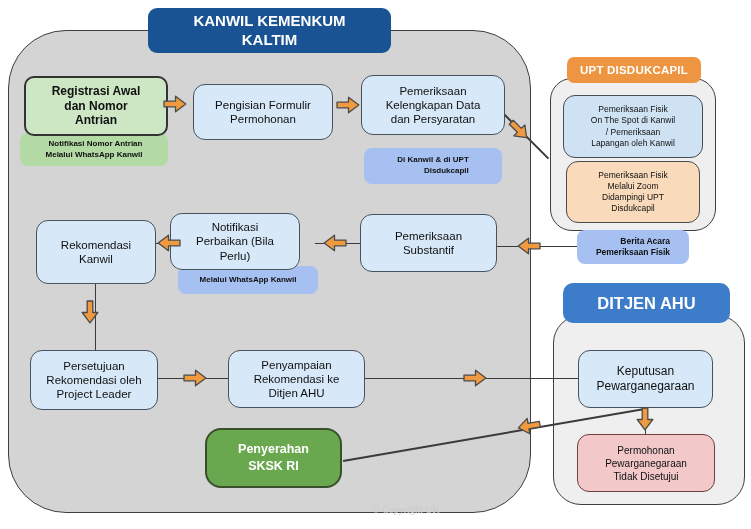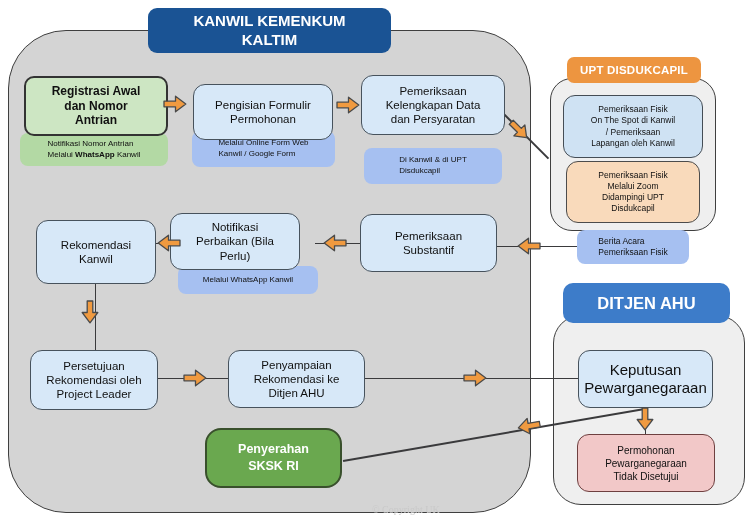--- a/index.html
+++ b/index.html
@@ -15,23 +15,23 @@
   .ahu-hdr{background:#3d7cc9;border-radius:10px;font-size:16.5px;}
   .box{position:absolute;display:flex;align-items:center;justify-content:center;text-align:center;
        white-space:pre-line;box-sizing:border-box;z-index:3;line-height:1.22;}
   .blue{background:#d7e8f8;border:1.5px solid #47525c;border-radius:12px;font-size:11.5px;}
   .blue-sm{background:#cfe2f3;border:1.5px solid #454d55;border-radius:12px;font-size:8.5px;line-height:1.32;}
   .peach{background:#f9dabb;border:1.5px solid #4c4c4c;border-radius:12px;font-size:8.5px;line-height:1.32;}
   .pink{background:#f2c8c8;border:1.5px solid #6e4040;border-radius:12px;font-size:10px;line-height:1.3;}
   .green-start{background:#cde6c3;border:2px solid #333;border-radius:10px;font-size:12px;font-weight:bold;}
   .green-final{background:#6aa84f;border:2px solid #39502c;border-radius:16px;font-size:12.5px;
                font-weight:bold;color:#fff;line-height:1.35;}
-  .note{position:absolute;display:flex;align-items:center;justify-content:center;text-align:left;
+  .note{position:absolute;display:flex;align-items:center;justify-content:center;text-align:right;
         white-space:pre-line;box-sizing:border-box;background:#a6c0f1;border-radius:8px;
-        font-size:8px;line-height:1.35;z-index:2;padding:2px 4px;}
+        font-size:8px;line-height:1.35;z-index:2;padding:2px 4px;font-weight:bold;}
   .note-green{background:#b3d9a4;}
   .ln{position:absolute;background:#3a3a3c;z-index:2;}
   .arrow{position:absolute;z-index:4;}
   .watermark{position:absolute;z-index:5;font-size:10px;color:#c9c9c9;font-family:"Liberation Serif",serif;}
 </style>
 </head>
 <body>
 
 <div class="stage">
 
@@ -55,22 +55,20 @@
   <div class="hdr ahu-hdr" style="left:563px;top:283px;width:167px;height:40px;">DITJEN AHU</div>
 
   <div class="note note-green" style="left:20px;top:133px;width:148px;height:33px;">
     <span><span>Notifikasi Nomor Antrian
 Melalui</span><b> WhatsApp</b><span> Kanwil</span></span>
   </div>
   <div class="box green-start" style="left:24px;top:76px;width:144px;height:60px;">Registrasi Awal
 dan Nomor
 Antrian</div>
 
-  <div class="note" style="left:192px;top:131px;width:143px;height:36px;">Melalui Online Form Web
-Kanwil / Google Form</div>
   <div class="box blue" style="left:193px;top:64px;width:140px;height:56px;margin-top:20px;">Pengisian Formulir
 Permohonan</div>
 
   <div class="note" style="left:364px;top:131px;width:138px;height:36px;margin-top:17px;">Di Kanwil &amp; di UPT
 Disdukcapil</div>
   <div class="box blue" style="left:361px;top:75px;width:144px;height:60px;">Pemeriksaan
 Kelengkapan Data
 dan Persyaratan</div>
 
   <div class="box blue" style="left:36px;top:220px;width:120px;height:64px;">Rekomendasi
@@ -95,21 +93,21 @@
 On The Spot di Kanwil
 / Pemeriksaan
 Lapangan oleh Kanwil</div>
   <div class="box peach" style="left:566px;top:161px;width:134px;height:62px;">Pemeriksaan Fisik
 Melalui Zoom
 Didampingi UPT
 Disdukcapil</div>
   <div class="note" style="left:577px;top:230px;width:112px;height:34px;font-size:8.5px;">Berita Acara
 Pemeriksaan Fisik</div>
 
-  <div class="box blue" style="left:578px;top:350px;width:135px;height:58px;font-size:15px;">Keputusan
+  <div class="box blue" style="left:578px;top:350px;width:135px;height:58px;font-size:12px;">Keputusan
 Pewarganegaraan</div>
   <div class="box pink" style="left:577px;top:434px;width:138px;height:58px;">Permohonan
 Pewarganegaraan
 Tidak Disetujui</div>
 
   <svg class="arrow" style="left:163px;top:95px;" width="24" height="18" viewBox="0 0 24 18">
       <path d="M1 6.2 L12.5 6.2 L12.5 1.2 L22.8 9 L12.5 16.8 L12.5 11.8 L1 11.8 Z" fill="#f09a40" stroke="#4a4a4a" stroke-width="1.3" stroke-linejoin="round"></path>
     </svg>
   <svg class="arrow" style="left:336px;top:96px;" width="24" height="18" viewBox="0 0 24 18">
       <path d="M1 6.2 L12.5 6.2 L12.5 1.2 L22.8 9 L12.5 16.8 L12.5 11.8 L1 11.8 Z" fill="#f09a40" stroke="#4a4a4a" stroke-width="1.3" stroke-linejoin="round"></path>

